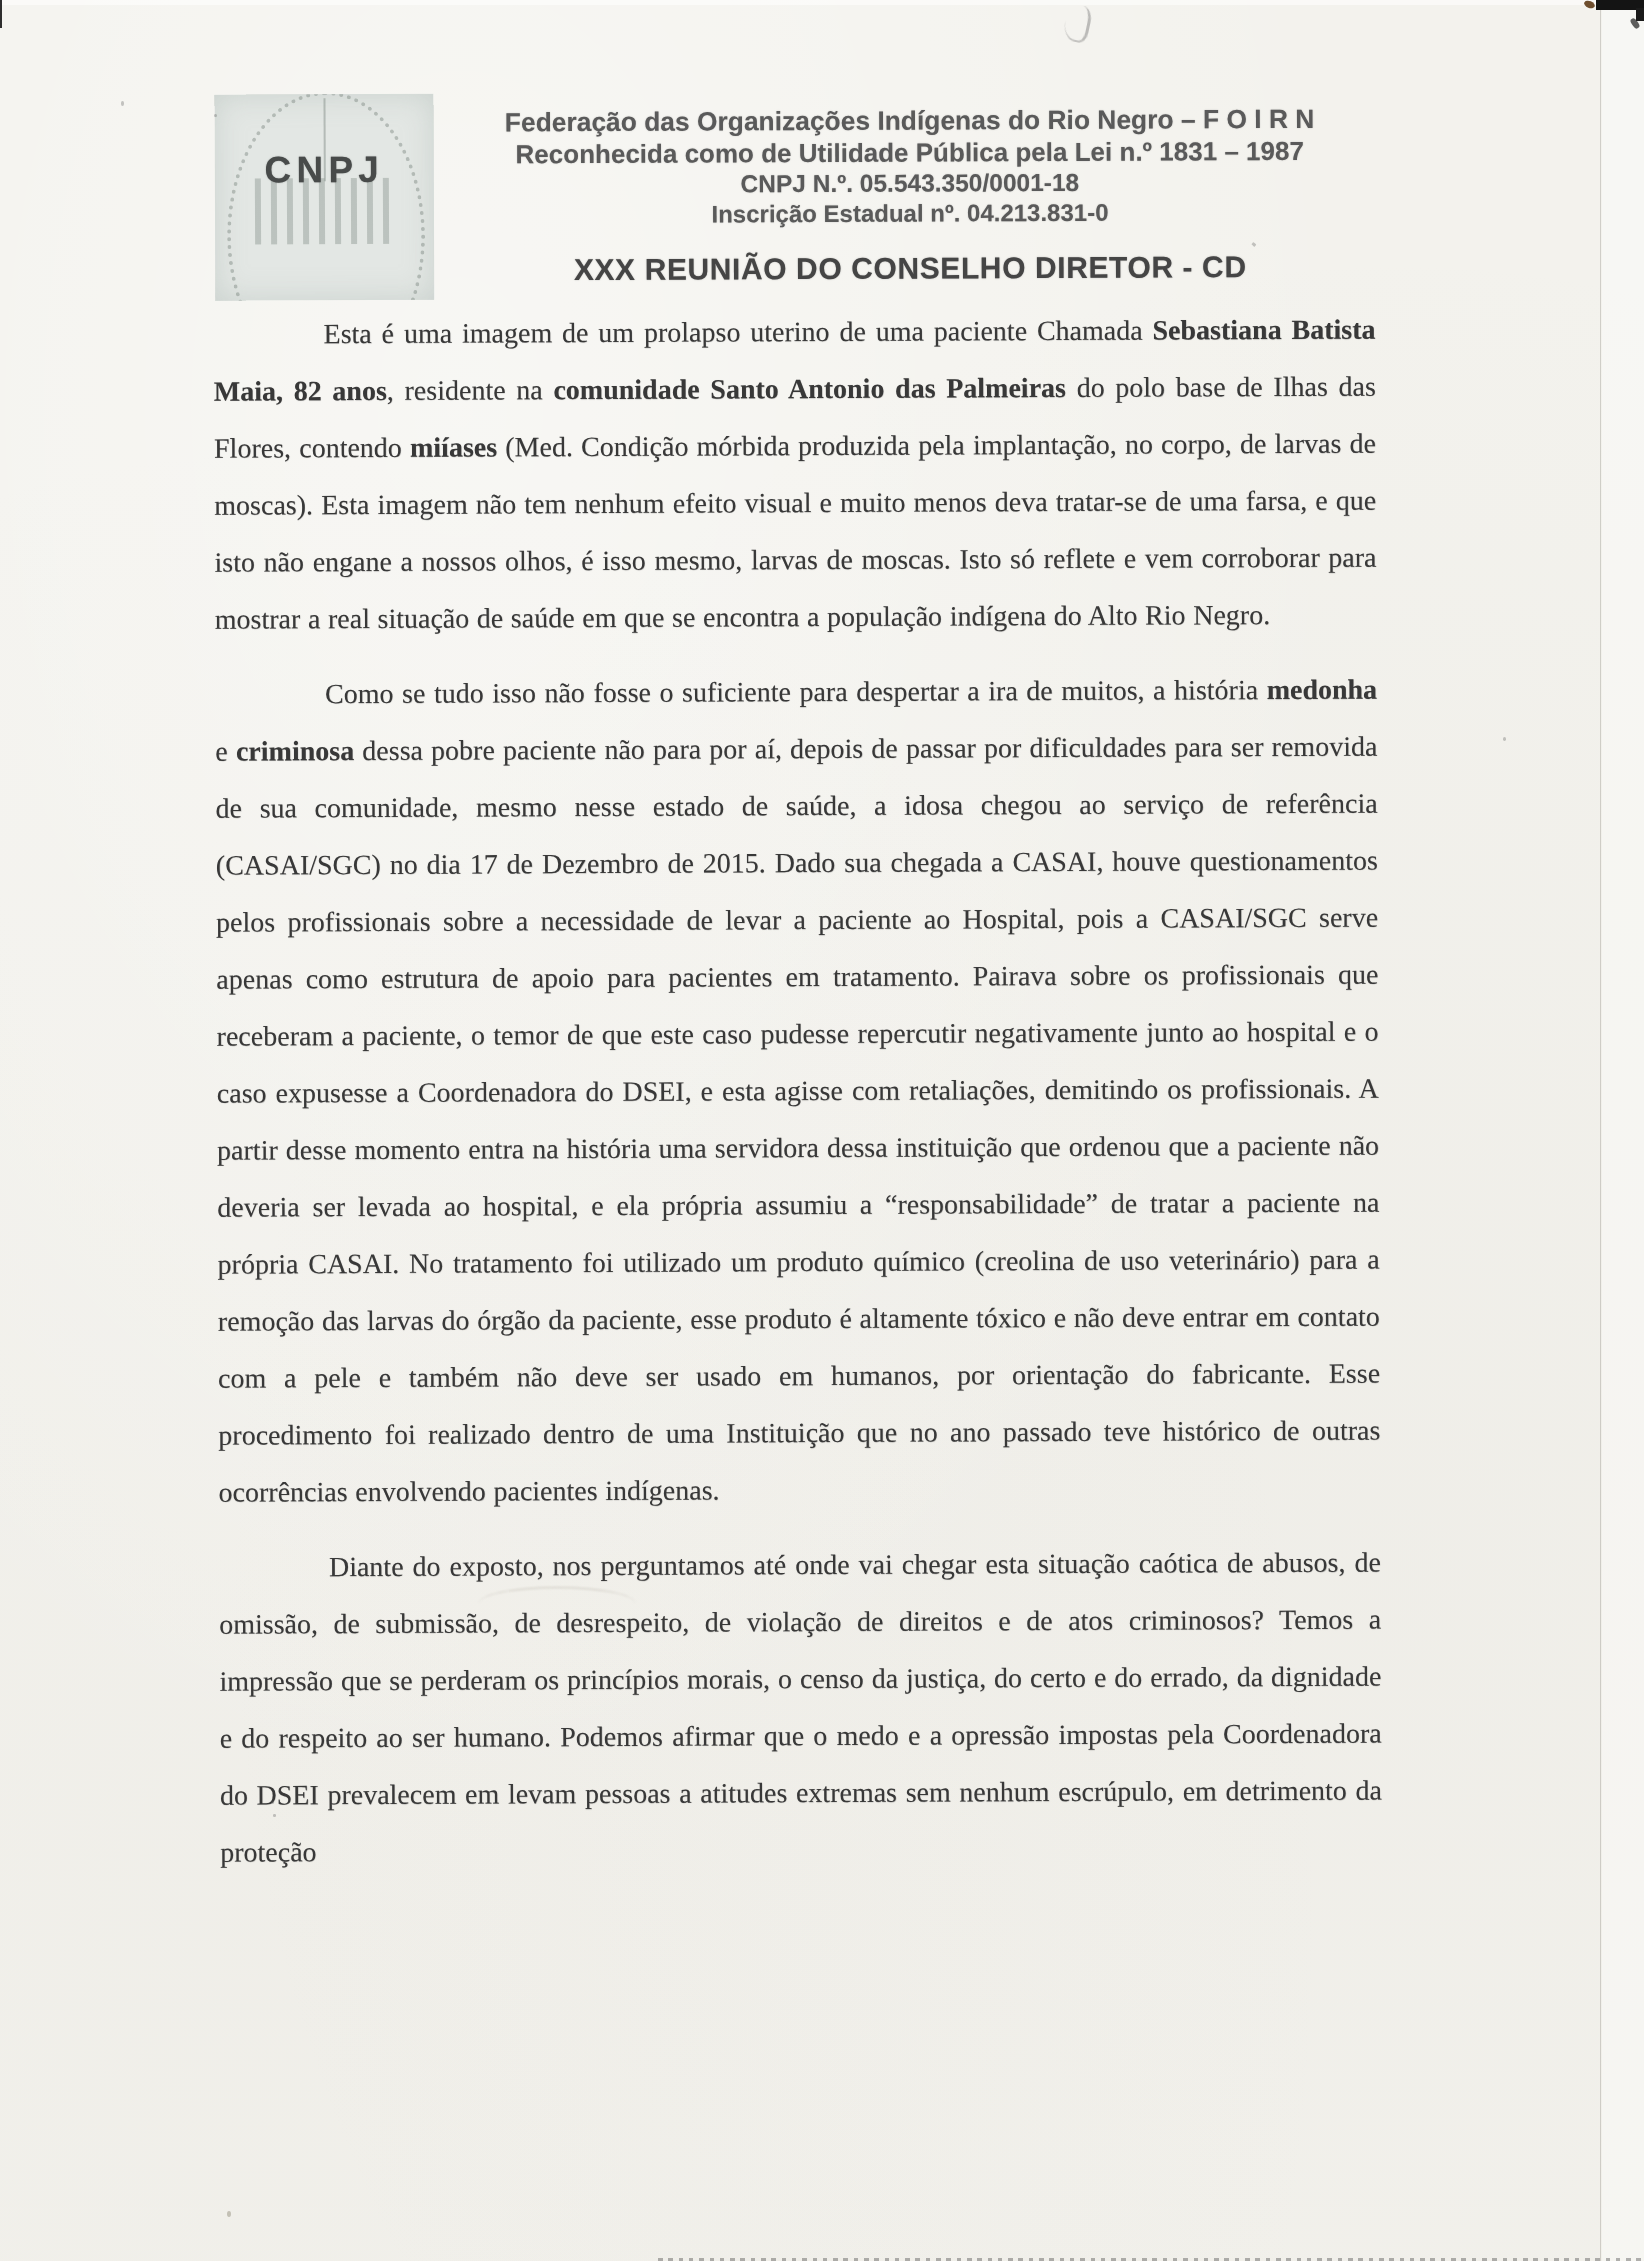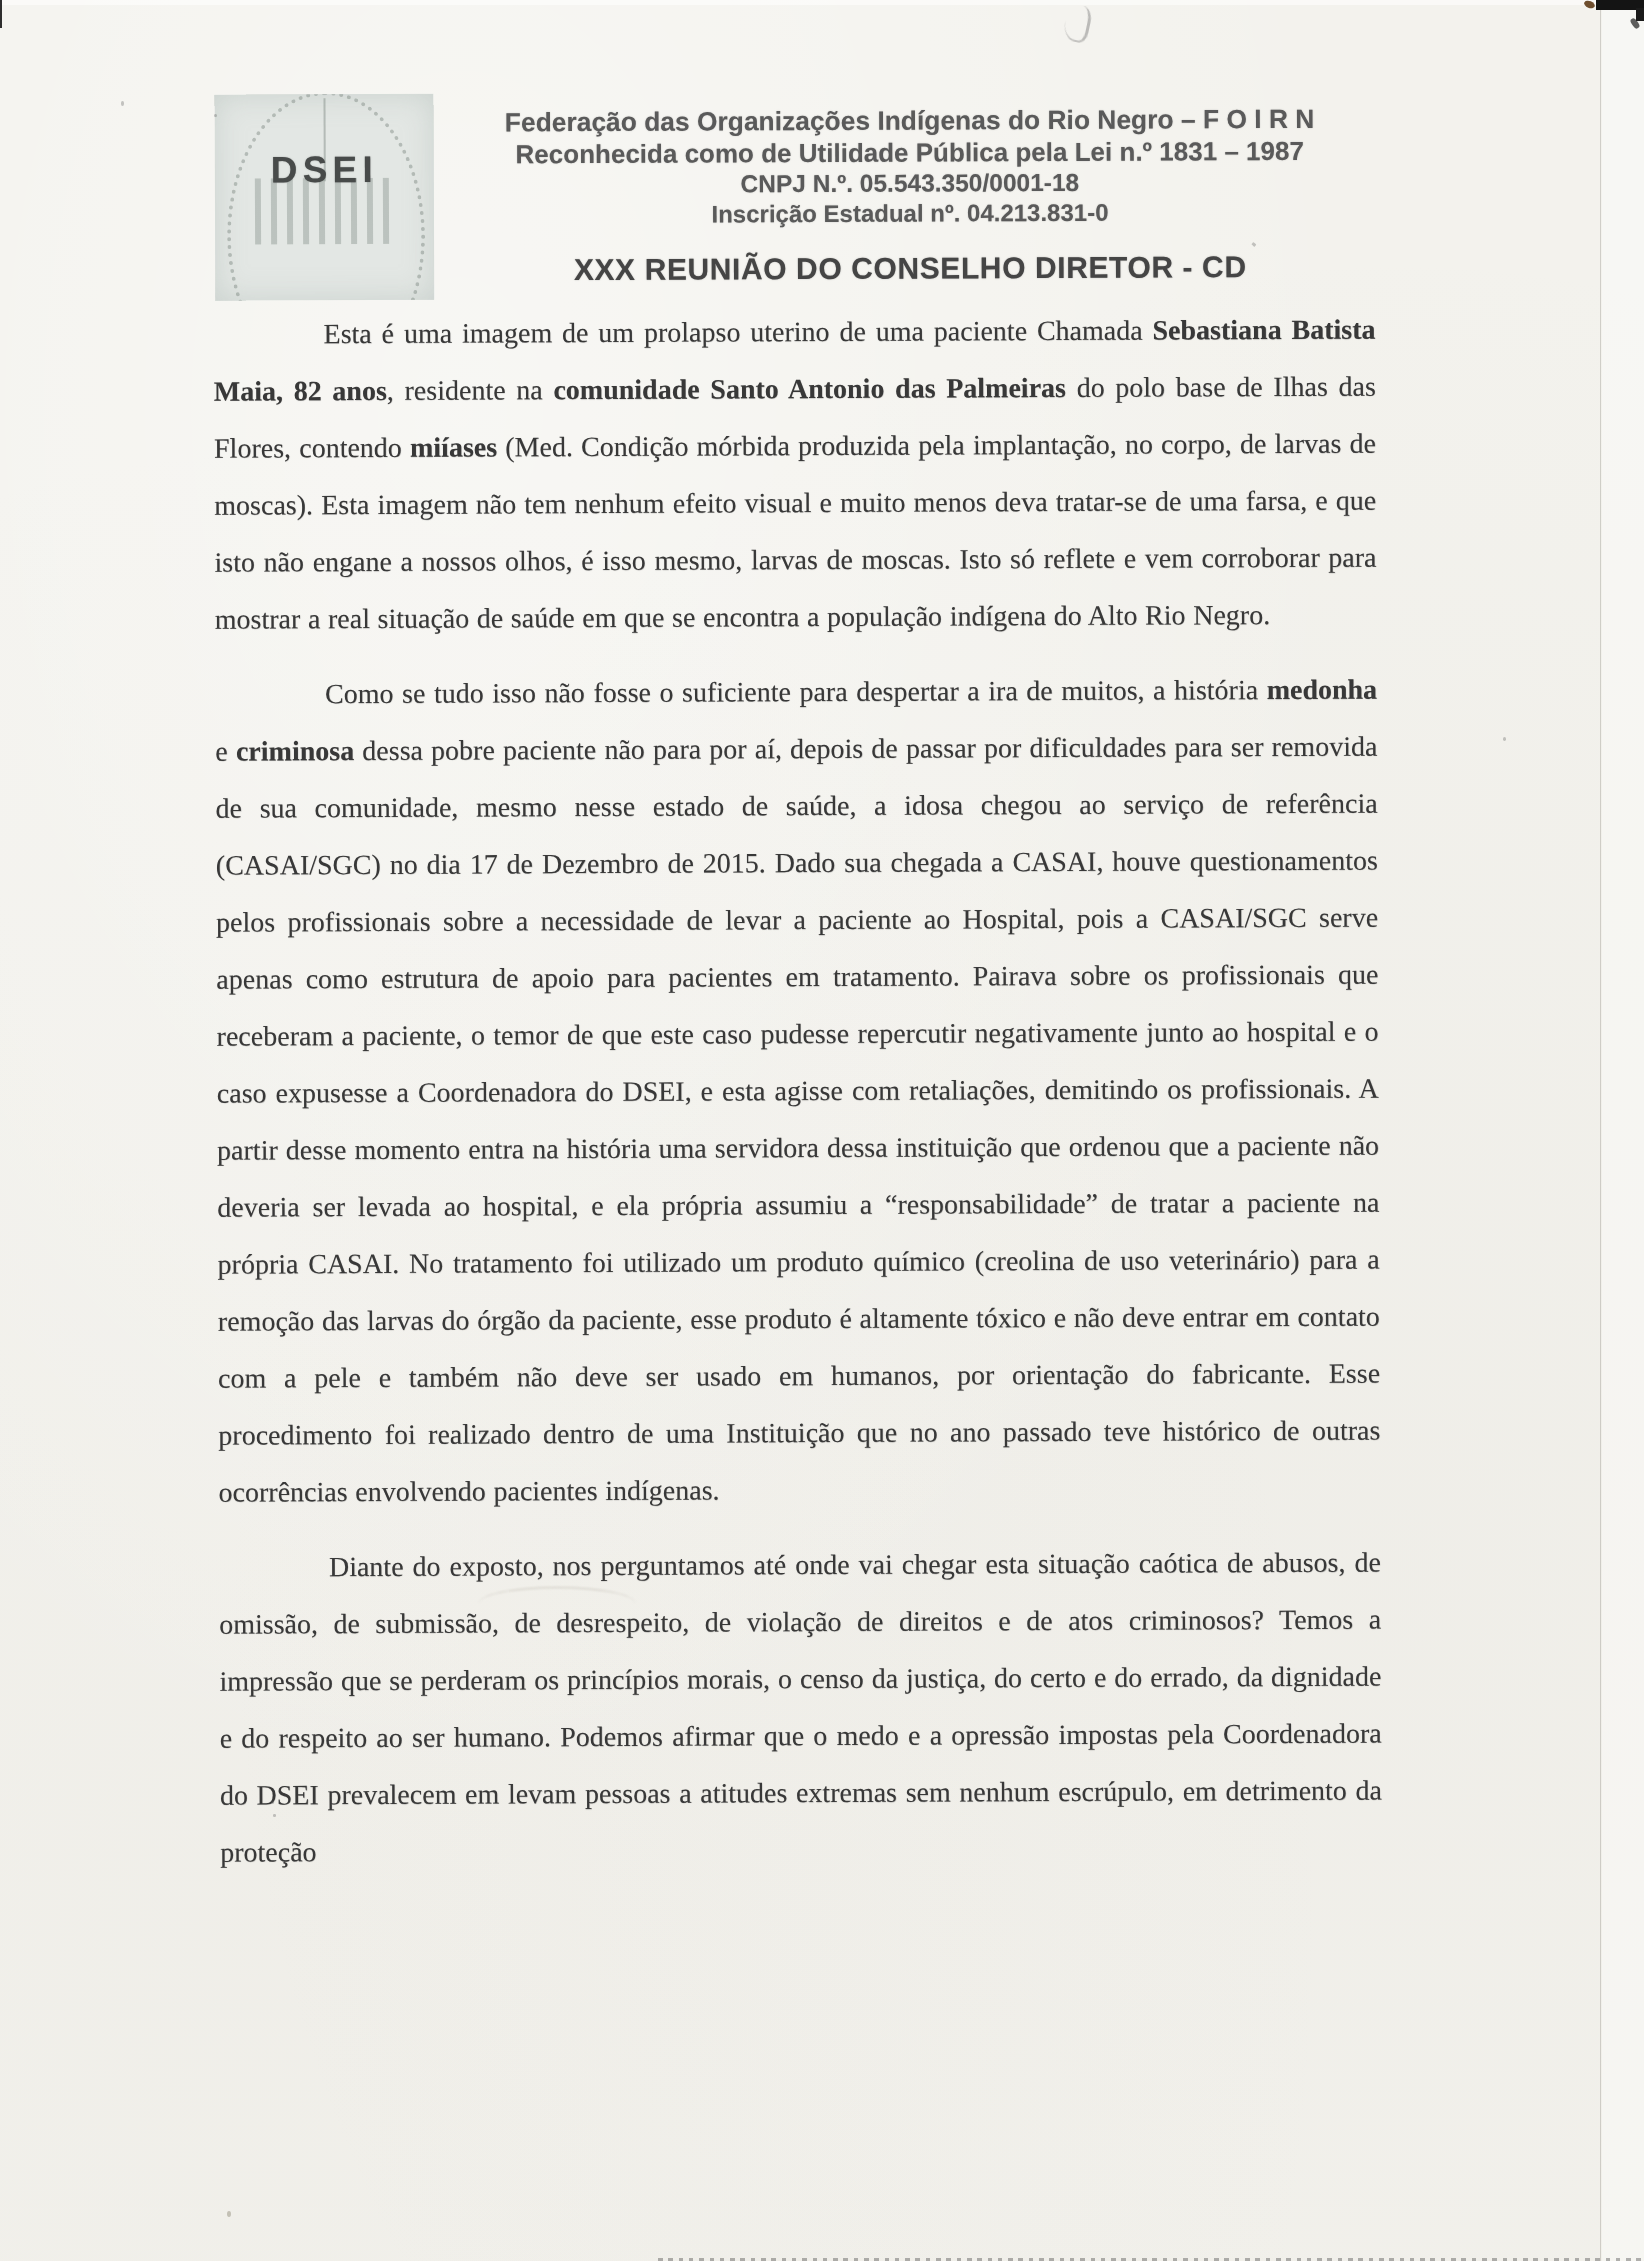--- a/index.html
+++ b/index.html
@@ -105,21 +105,21 @@
 
 <div class="paper-texture"></div>
 
 <div class="content">
 
   <div>
     <div class="logo">
       <div class="logo-ring"></div>
       <div class="logo-spear"></div>
       <div class="logo-bars"></div>
-      <div class="logo-text">DSEI</div>
+      <div class="logo-text">CNPJ</div>
     </div>
 
     <div class="lh-text">
       <div class="lh1">Federação das Organizações Indígenas do Rio Negro – F O I R N</div>
       <div class="lh2">Reconhecida como de Utilidade Pública pela Lei n.º 1831 – 1987</div>
       <div class="lh3">CNPJ N.º. 05.543.350/0001-18</div>
       <div class="lh4">Inscrição Estadual nº. 04.213.831-0</div>
       <div class="doc-title">XXX REUNIÃO DO CONSELHO DIRETOR - CD</div>
     </div>
   </div>

